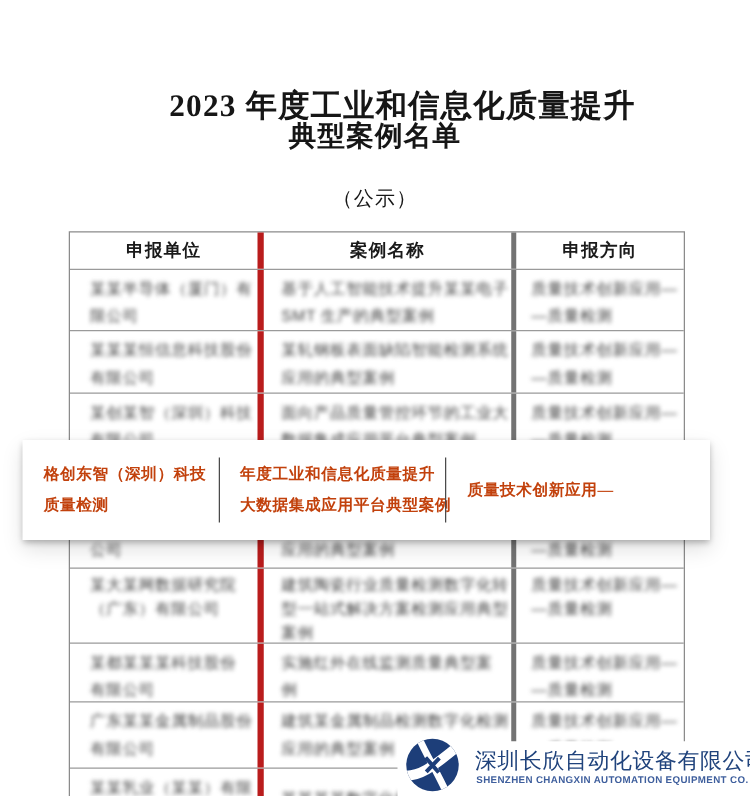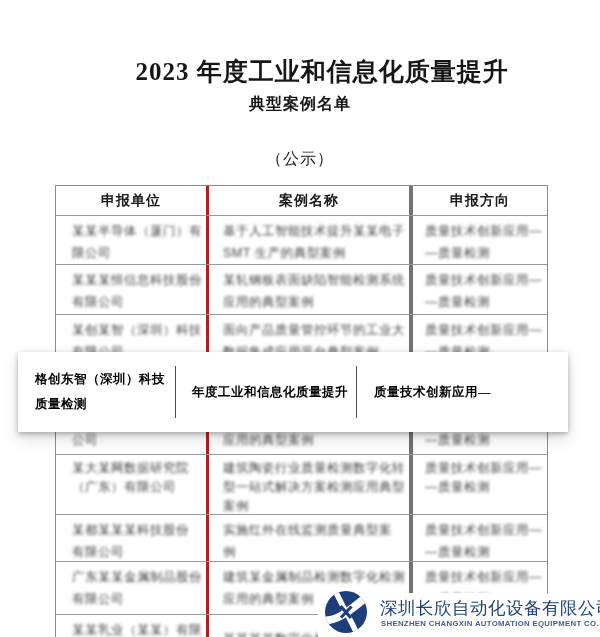--- a/index.html
+++ b/index.html
@@ -5,34 +5,34 @@
   html,body{margin:0;padding:0;background:#ffffff;}
   .page{
     position:relative;width:600px;height:637px;background:#ffffff;overflow:hidden;
     font-family:"Liberation Sans", sans-serif;
   }
   
   .t1,.t2,.sub{
     position:absolute;left:0;right:0;text-align:center;color:#161616;
     font-family:"Liberation Serif", serif;font-weight:700;
   }
-  .t1{top:55px;font-size:25px;letter-spacing:1px;margin-left:44px;}
-  .t2{top:94px;font-size:16px;letter-spacing:1px;}
+  .t1{top:68px;font-size:25px;letter-spacing:1px;margin-left:44px;}
+  .t2{top:94px;font-size:22px;letter-spacing:1px;}
   .sub{top:149px;font-size:16px;font-weight:400;letter-spacing:1px;}
 
   
   .tbl{
     position:absolute;left:55px;top:185px;width:493px;
     border:1px solid #8b8b8b;box-sizing:border-box;background:#fff;
   }
   .tr{display:flex;box-sizing:border-box;}
   .tr + .tr{border-top:1px solid #9a9a9a;}
   .cell{box-sizing:border-box;padding:4px 6px 0 14px;overflow:hidden;}
   .c1{width:150px;padding-left:16px;}
-  .c2{width:203px;border-left:3px solid #b91c1c;}
+  .c2{width:203px;border-left:5px solid #b91c1c;}
   .c3{flex:1;border-left:4px solid #737373;padding-left:12px;}
   .rh{height:29px;}
   .rh .cell{display:flex;align-items:center;justify-content:center;padding:0;}
   .hc{font-size:14px;font-weight:700;color:#1a1a1a;letter-spacing:1px;}
   .ra{height:49px;} .rb{height:50px;} .rc{height:49px;}
   .rd{height:91px;} .re{height:60px;} .rf{height:47px;}
   .rg{height:53px;} .rx{height:70px;}
   .bl{
     font-size:12.5px;line-height:22px;color:#424242;letter-spacing:0.5px;
     white-space:nowrap;filter:blur(1.7px);
@@ -46,21 +46,21 @@
     position:absolute;left:18px;top:352px;width:550px;height:80px;background:#ffffff;
     z-index:5;display:flex;align-items:center;
     box-shadow:0 2px 5px rgba(0,0,0,.28),0 7px 16px rgba(0,0,0,.13);
   }
   .cc{box-sizing:border-box;}
   .cc1{width:157px;padding-left:17px;}
   .cc2{width:180px;padding-left:16px;}
   .cc3{flex:1;padding-left:17px;}
   .vdiv{width:1px;height:52px;background:#4a4a4a;flex:0 0 1px;}
   .cl{
-    font-size:12.5px;font-weight:700;color:#000000;line-height:25px;
+    font-size:12.5px;font-weight:700;color:#c2410c;line-height:25px;
     white-space:nowrap;letter-spacing:0.5px;font-family:Liberation Serif, serif;
   }
 
   
   .logo-box{
     position:absolute;left:318px;top:593px;width:282px;height:44px;
     background:#ffffff;z-index:6;
   }
   .logo-icon{position:absolute;left:6px;top:-3px;width:44px;height:44px;}
   .logo-cn{
@@ -208,20 +208,21 @@
   </div>
 
   <div class="card">
     <div class="cc cc1">
       <div class="cl">格创东智（深圳）科技</div>
       <div class="cl">质量检测</div>
     </div>
     <div class="vdiv"></div>
     <div class="cc cc2">
       <div class="cl">年度工业和信息化质量提升</div>
+      <div class="cl">大数据集成应用平台典型案例</div>
     </div>
     <div class="vdiv"></div>
     <div class="cc cc3">
       <div class="cl">质量技术创新应用—</div>
     </div>
   </div>
 
   <div class="logo-box">
     <svg class="logo-icon" viewBox="0 0 44 44" xmlns="http://www.w3.org/2000/svg">
       <defs>

